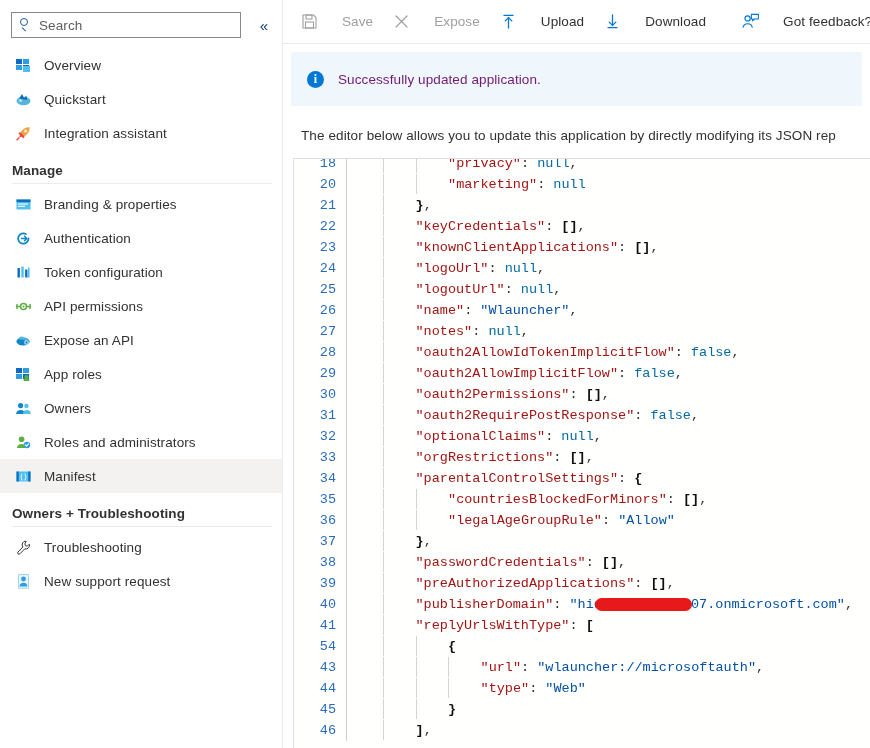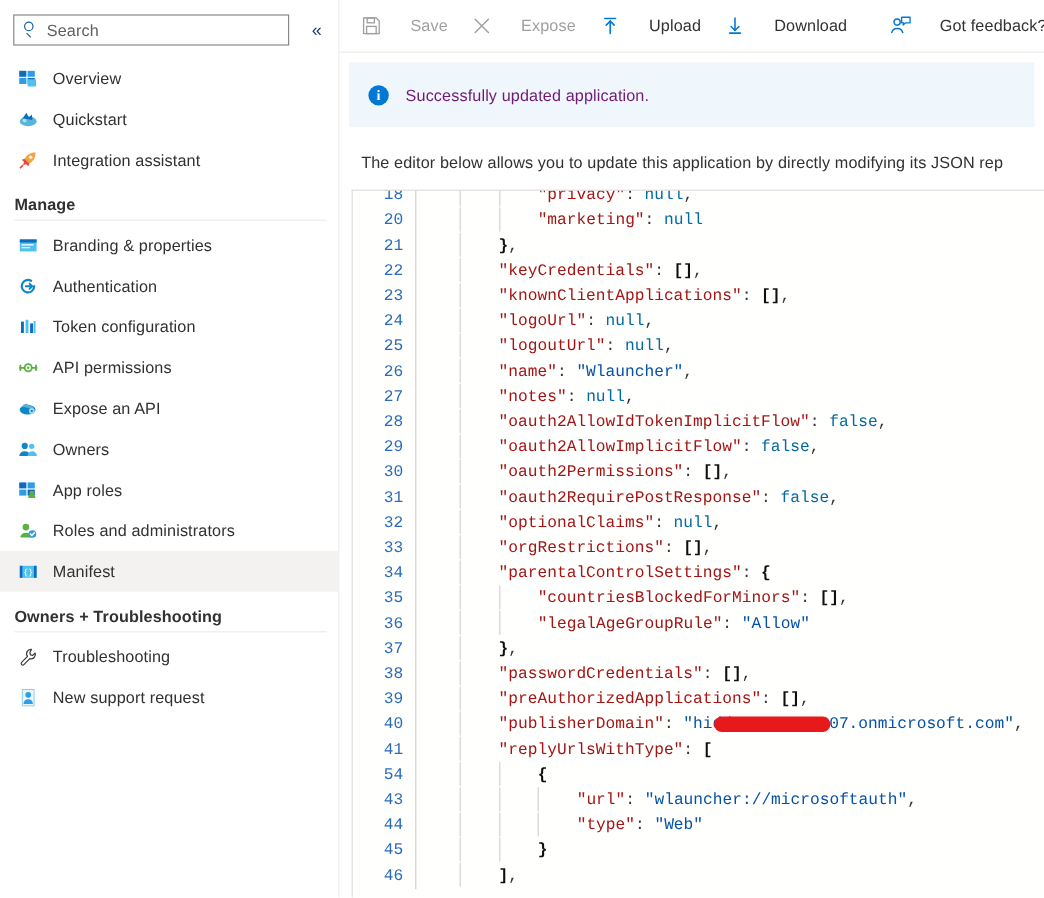--- a/index.html
+++ b/index.html
@@ -405,46 +405,46 @@
             <circle cx="11.5" cy="10.5" r="2.4" fill="#9fd8f2"></circle>
             <circle cx="11.5" cy="10.5" r="0.9" fill="#0f6cbd"></circle>
           </svg>
         </span>
         <span class="nav-label">Expose an API</span>
       </div>
 
       <div class="nav-item">
         <span class="nav-icon">
           <svg width="17" height="17" viewBox="0 0 17 17">
-            <circle cx="5.6" cy="5.6" r="2.6" fill="#0f87c7"></circle>
-            <path d="M1 14 a4.7 4.7 0 0 1 9.3 0 Z" fill="#0f87c7"></path>
-            <circle cx="11.4" cy="5.9" r="2.2" fill="#50c0f0"></circle>
-            <path d="M8 14 a3.9 3.9 0 0 1 7.8 0 Z" fill="#50c0f0"></path>
-          </svg>
-        </span>
-        <span class="nav-label">Owners</span>
-      </div>
-
-      <div class="nav-item">
-        <span class="nav-icon">
-          <svg width="17" height="17" viewBox="0 0 17 17">
             <rect x="1" y="2" width="6" height="5" fill="#0f6cbd"></rect>
             <rect x="8" y="2" width="6" height="5" fill="#2f9ce8"></rect>
             <rect x="1" y="8" width="6" height="5" fill="#2f9ce8"></rect>
             <rect x="8" y="8" width="6" height="5" fill="#0f6cbd"></rect>
             <circle cx="11.5" cy="11" r="2" fill="#5bb043"></circle>
             <path d="M8.5 15 a3 3 0 0 1 6 0 Z" fill="#5bb043"></path>
           </svg>
         </span>
         <span class="nav-label">App roles</span>
       </div>
 
       <div class="nav-item">
         <span class="nav-icon">
           <svg width="17" height="17" viewBox="0 0 17 17">
+            <circle cx="5.6" cy="5.6" r="2.6" fill="#0f87c7"></circle>
+            <path d="M1 14 a4.7 4.7 0 0 1 9.3 0 Z" fill="#0f87c7"></path>
+            <circle cx="11.4" cy="5.9" r="2.2" fill="#50c0f0"></circle>
+            <path d="M8 14 a3.9 3.9 0 0 1 7.8 0 Z" fill="#50c0f0"></path>
+          </svg>
+        </span>
+        <span class="nav-label">Owners</span>
+      </div>
+
+      <div class="nav-item">
+        <span class="nav-icon">
+          <svg width="17" height="17" viewBox="0 0 17 17">
             <circle cx="6.6" cy="5.2" r="2.8" fill="#5bb043"></circle>
             <path d="M1.8 14 a5 5 0 0 1 9.8 0 Z" fill="#5bb043"></path>
             <circle cx="12" cy="11" r="3.2" fill="#2f9ce8"></circle>
             <path d="M10.4 11 l1.1 1.2 l2.1 -2.3" stroke="#fff" stroke-width="1.2" fill="none" stroke-linecap="round" stroke-linejoin="round"></path>
           </svg>
         </span>
         <span class="nav-label">Roles and administrators</span>
       </div>
 
       <div class="nav-item selected">

